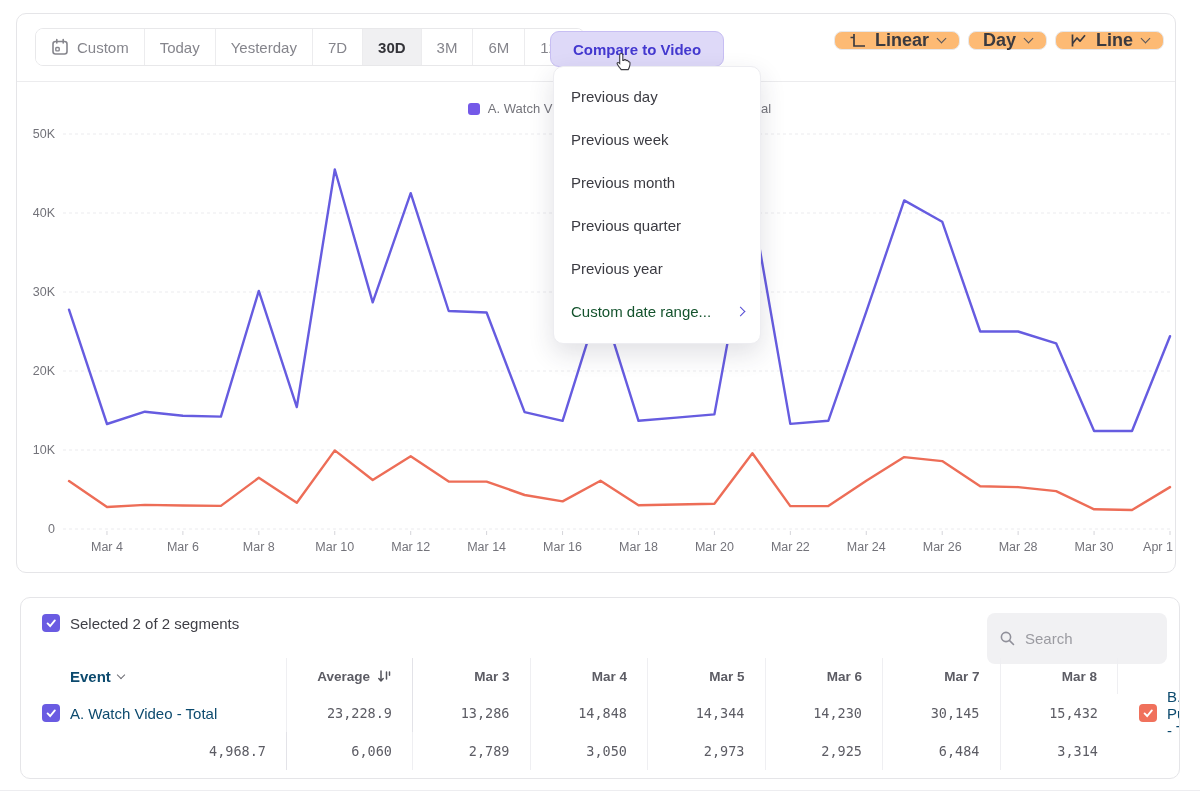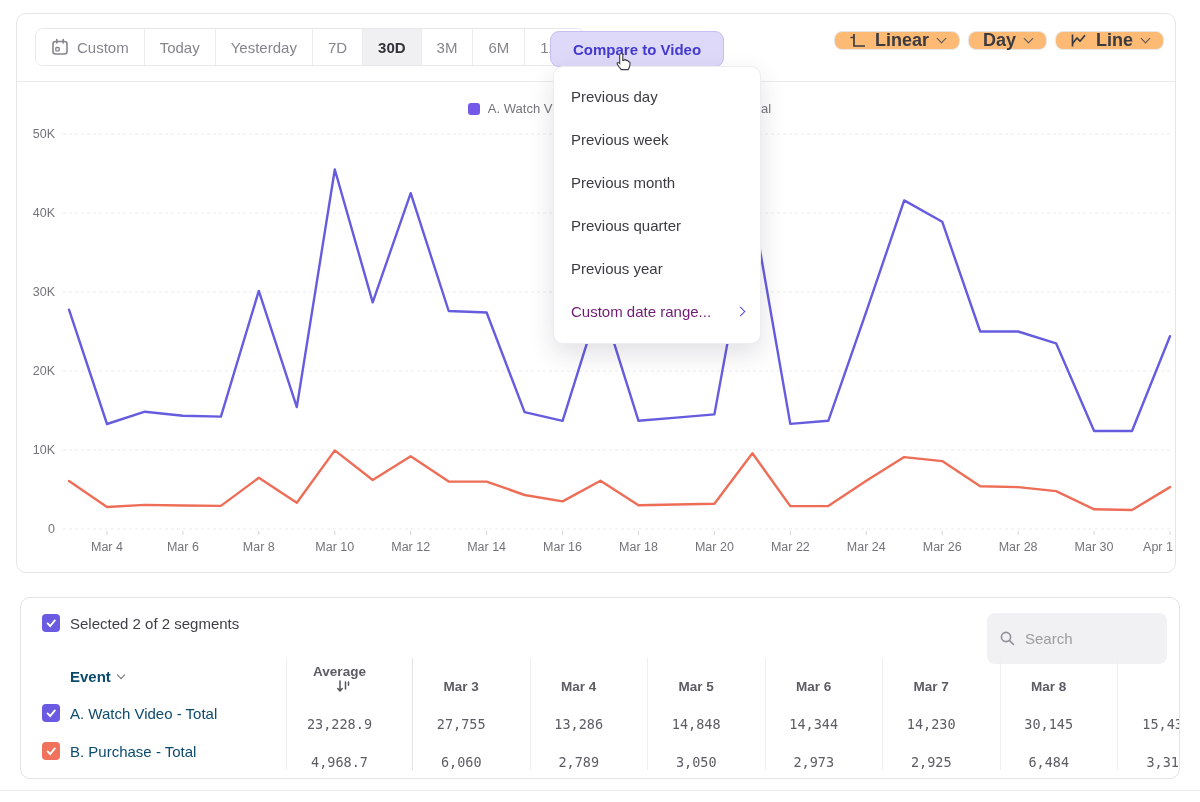--- a/index.html
+++ b/index.html
@@ -39,40 +39,40 @@
   
   .chart-svg { position:absolute; left:0; top:100px; }
   .chart-svg text { font-family:"Liberation Sans", sans-serif; font-size:12.5px; fill:#73737a; }
 
   
   .menu { position:absolute; left:553px; top:66px; width:208px; padding:8px 0 10px;
           background:#fff; border:1px solid #ededf1; border-radius:10px;
           box-shadow:0 10px 26px rgba(40,40,70,.14); z-index:30; }
   .menu-item { display:flex; align-items:center; justify-content:space-between;
                height:43px; padding:0 16px 0 17px; font-size:15px; color:#3b3b42; cursor:pointer; }
-  .menu-item.accent { color:#701a75; }
+  .menu-item.accent { color:#14532d; }
   .chev-right { width:7px; height:7px; border-right:1.8px solid #544bd4; border-top:1.8px solid #544bd4;
                 transform:rotate(45deg); }
   .cursor-glyph { position:absolute; left:615px; top:52px; z-index:40; pointer-events:none; }
 
   
   .seg-summary { position:absolute; left:21px; top:16px; display:flex; align-items:center; gap:10px;
                  font-size:15px; color:#3f3f46; }
   .checkbox { width:18px; height:18px; border-radius:4px; display:flex; align-items:center;
               justify-content:center; flex:0 0 auto; }
   .search-box { position:absolute; right:12px; top:15px; width:180px; height:51px; background:#f1f1f3;
                 border-radius:8px; display:flex; align-items:center; gap:9px; padding:0 12px; }
   .search-box input { border:none; background:transparent; outline:none; font-size:15px;
                       color:#3f3f46; font-family:inherit; width:130px; }
   .search-box input::placeholder { color:#9b9ba1; }
   .tbl { position:absolute; left:0; top:60px; display:grid;
          grid-template-columns:266px 126px repeat(7, 117.5px); width:1215px; }
   .tbl .cell { display:flex; align-items:center; border-right:1px solid #efeff2; }
   .tbl .cell.num { justify-content:flex-end; padding-right:20px;
-                   font-family:"DejaVu Sans Mono", monospace; font-size:13.5px; color:#5c5c64;flex-direction:column; }
+                   font-family:"DejaVu Sans Mono", monospace; font-size:13.5px; color:#5c5c64; }
   .tbl .cell.last { border-right:none; }
   .tbl .hrow { height:36px; }
   .tbl .drow { height:38px; }
   .tbl .hdr { font-size:15px; font-weight:600; color:#3b3b42; }
   .tbl .hdr.num { font-family:"Liberation Sans", sans-serif; }
   .tbl .event-cell { padding-left:21px; gap:10px; font-size:15px; color:#0c4a6e; }
   .tbl .event-hdr { padding-left:49px; gap:7px; }
   .tbl .avg-sep { border-right:1px solid #e3e3e8; }
   .evt-chev { width:6px; height:6px; border-right:1.6px solid #6d6d74; border-bottom:1.6px solid #6d6d74;
               transform:rotate(45deg); margin-top:-3px; }
@@ -289,21 +289,20 @@
         <div class="cell hrow hdr num last"></div>
         <div class="cell drow event-cell">
           <span class="checkbox" style="background: rgb(106, 91, 226);">
             <svg width="12" height="12" viewBox="0 0 14 14">
               <polyline points="3,7.5 6,10.5 11.5,4" fill="none" stroke="#fff" stroke-width="2.2" stroke-linecap="round"></polyline>
             </svg>
           </span>
           <span>A. Watch Video - Total</span>
         </div>
         <div class="cell drow num avg-sep">23,228.9</div>
-        <div class="cell drow num">27,755</div>
         <div class="cell drow num">13,286</div>
         <div class="cell drow num">14,848</div>
         <div class="cell drow num">14,344</div>
         <div class="cell drow num">14,230</div>
         <div class="cell drow num">30,145</div>
         <div class="cell drow num last">15,432</div>
         <div class="cell drow event-cell">
           <span class="checkbox" style="background: rgb(240, 113, 92);">
             <svg width="12" height="12" viewBox="0 0 14 14">
               <polyline points="3,7.5 6,10.5 11.5,4" fill="none" stroke="#fff" stroke-width="2.2" stroke-linecap="round"></polyline>

